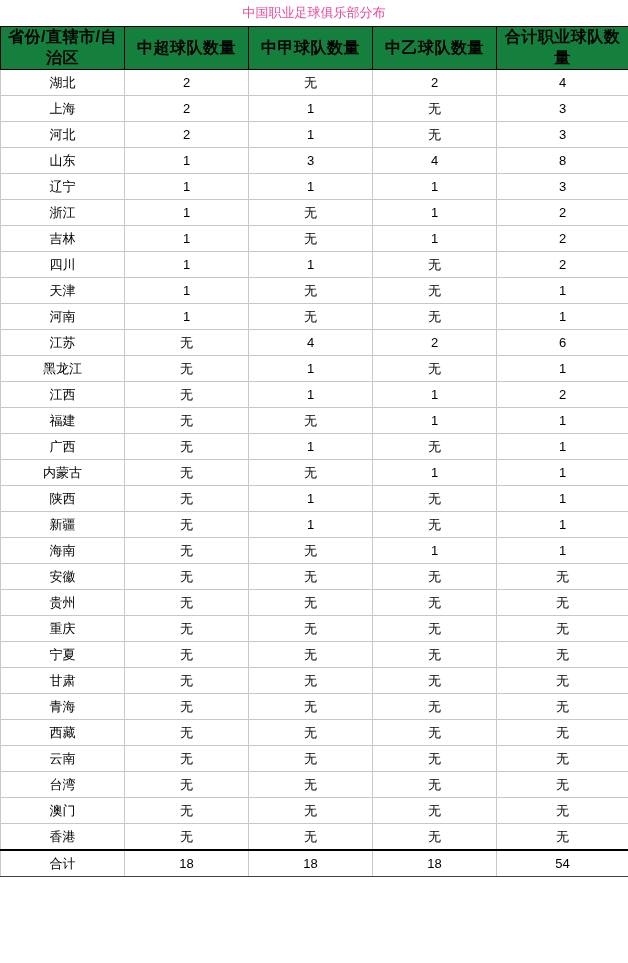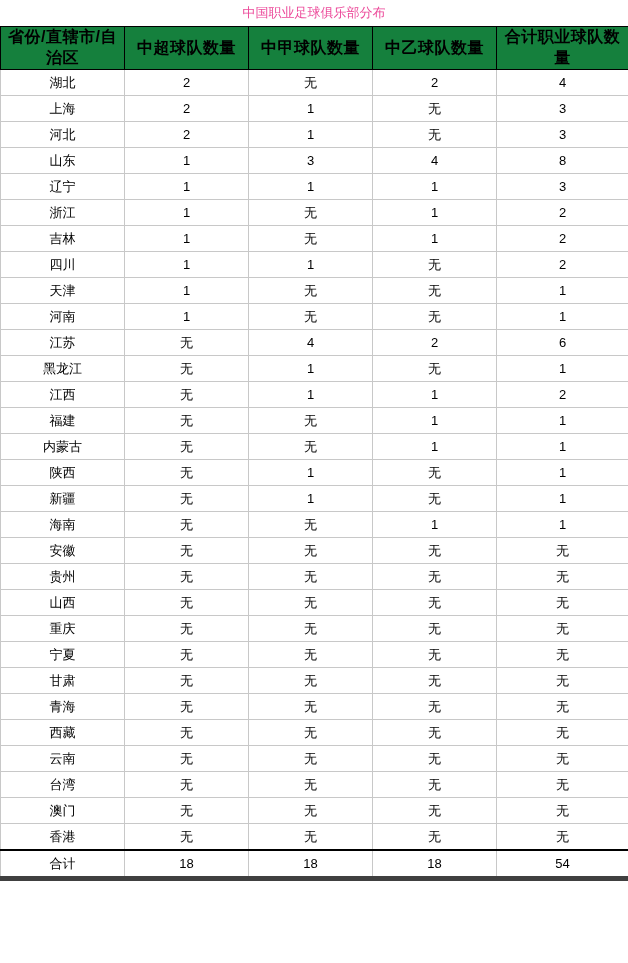--- a/index.html
+++ b/index.html
@@ -80,21 +80,21 @@
     left: 50%;
     top: 50%;
     margin-left: -3px;
     margin-top: -1px;
     border-left: 3px solid transparent;
     border-right: 3px solid transparent;
     border-top: 4px solid #555555;
   }
   tr.total-row td {
     border-top: 2px solid #000000;
-    border-bottom: 5px solid #404040;
+    border-bottom: 1px solid #404040;
     margin-top: 28px;
   }
   tr.total-row td:first-child {
     border-left: 1px solid #c8c8c8;
   }
   .cell-text {
     display: inline-block;
     line-height: 25px;
   }
 </style>
@@ -215,20 +215,27 @@
           <td>2</td>
         </tr>
         <tr>
           <td>福建</td>
           <td>无</td>
           <td>无</td>
           <td>1</td>
           <td>1</td>
         </tr>
         <tr>
+          <td>广西</td>
+          <td>无</td>
+          <td>1</td>
+          <td>无</td>
+          <td>1</td>
+        </tr>
+        <tr>
           <td>内蒙古</td>
           <td>无</td>
           <td>无</td>
           <td>1</td>
           <td>1</td>
         </tr>
         <tr>
           <td>陕西</td>
           <td>无</td>
           <td>1</td>
@@ -251,27 +258,20 @@
         </tr>
         <tr>
           <td>安徽</td>
           <td>无</td>
           <td>无</td>
           <td>无</td>
           <td>无</td>
         </tr>
         <tr>
           <td>贵州</td>
-          <td>无</td>
-          <td>无</td>
-          <td>无</td>
-          <td>无</td>
-        </tr>
-        <tr>
-          <td>山西</td>
           <td>无</td>
           <td>无</td>
           <td>无</td>
           <td>无</td>
         </tr>
         <tr>
           <td>重庆</td>
           <td>无</td>
           <td>无</td>
           <td>无</td>

